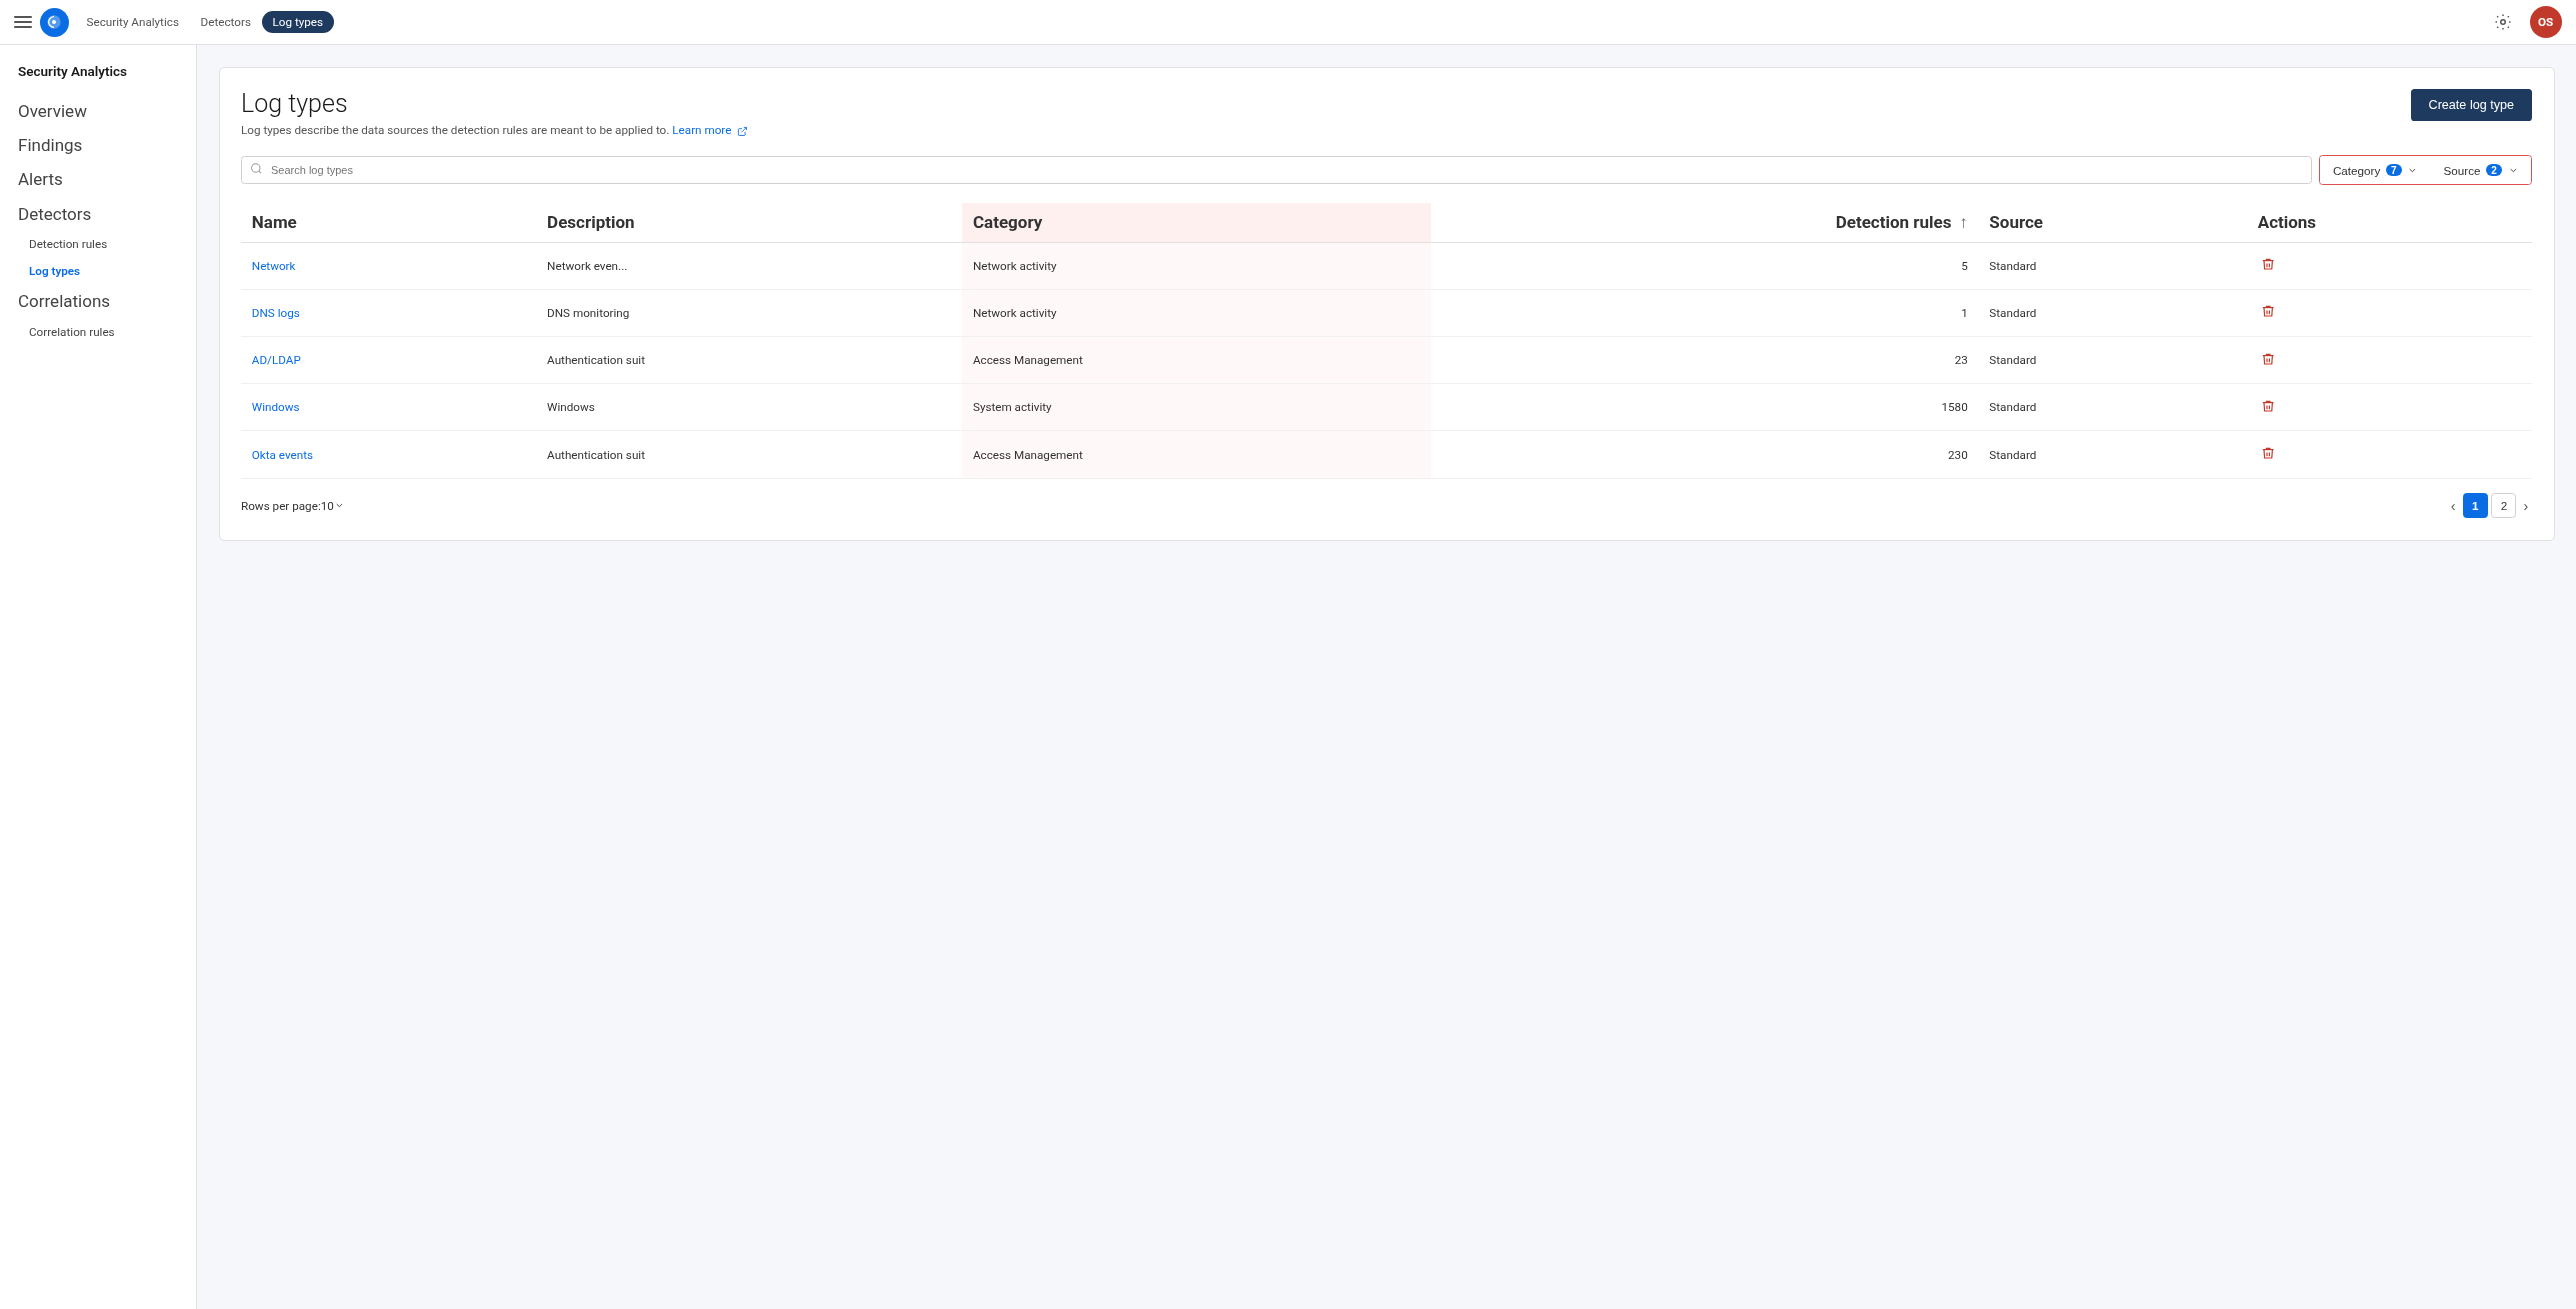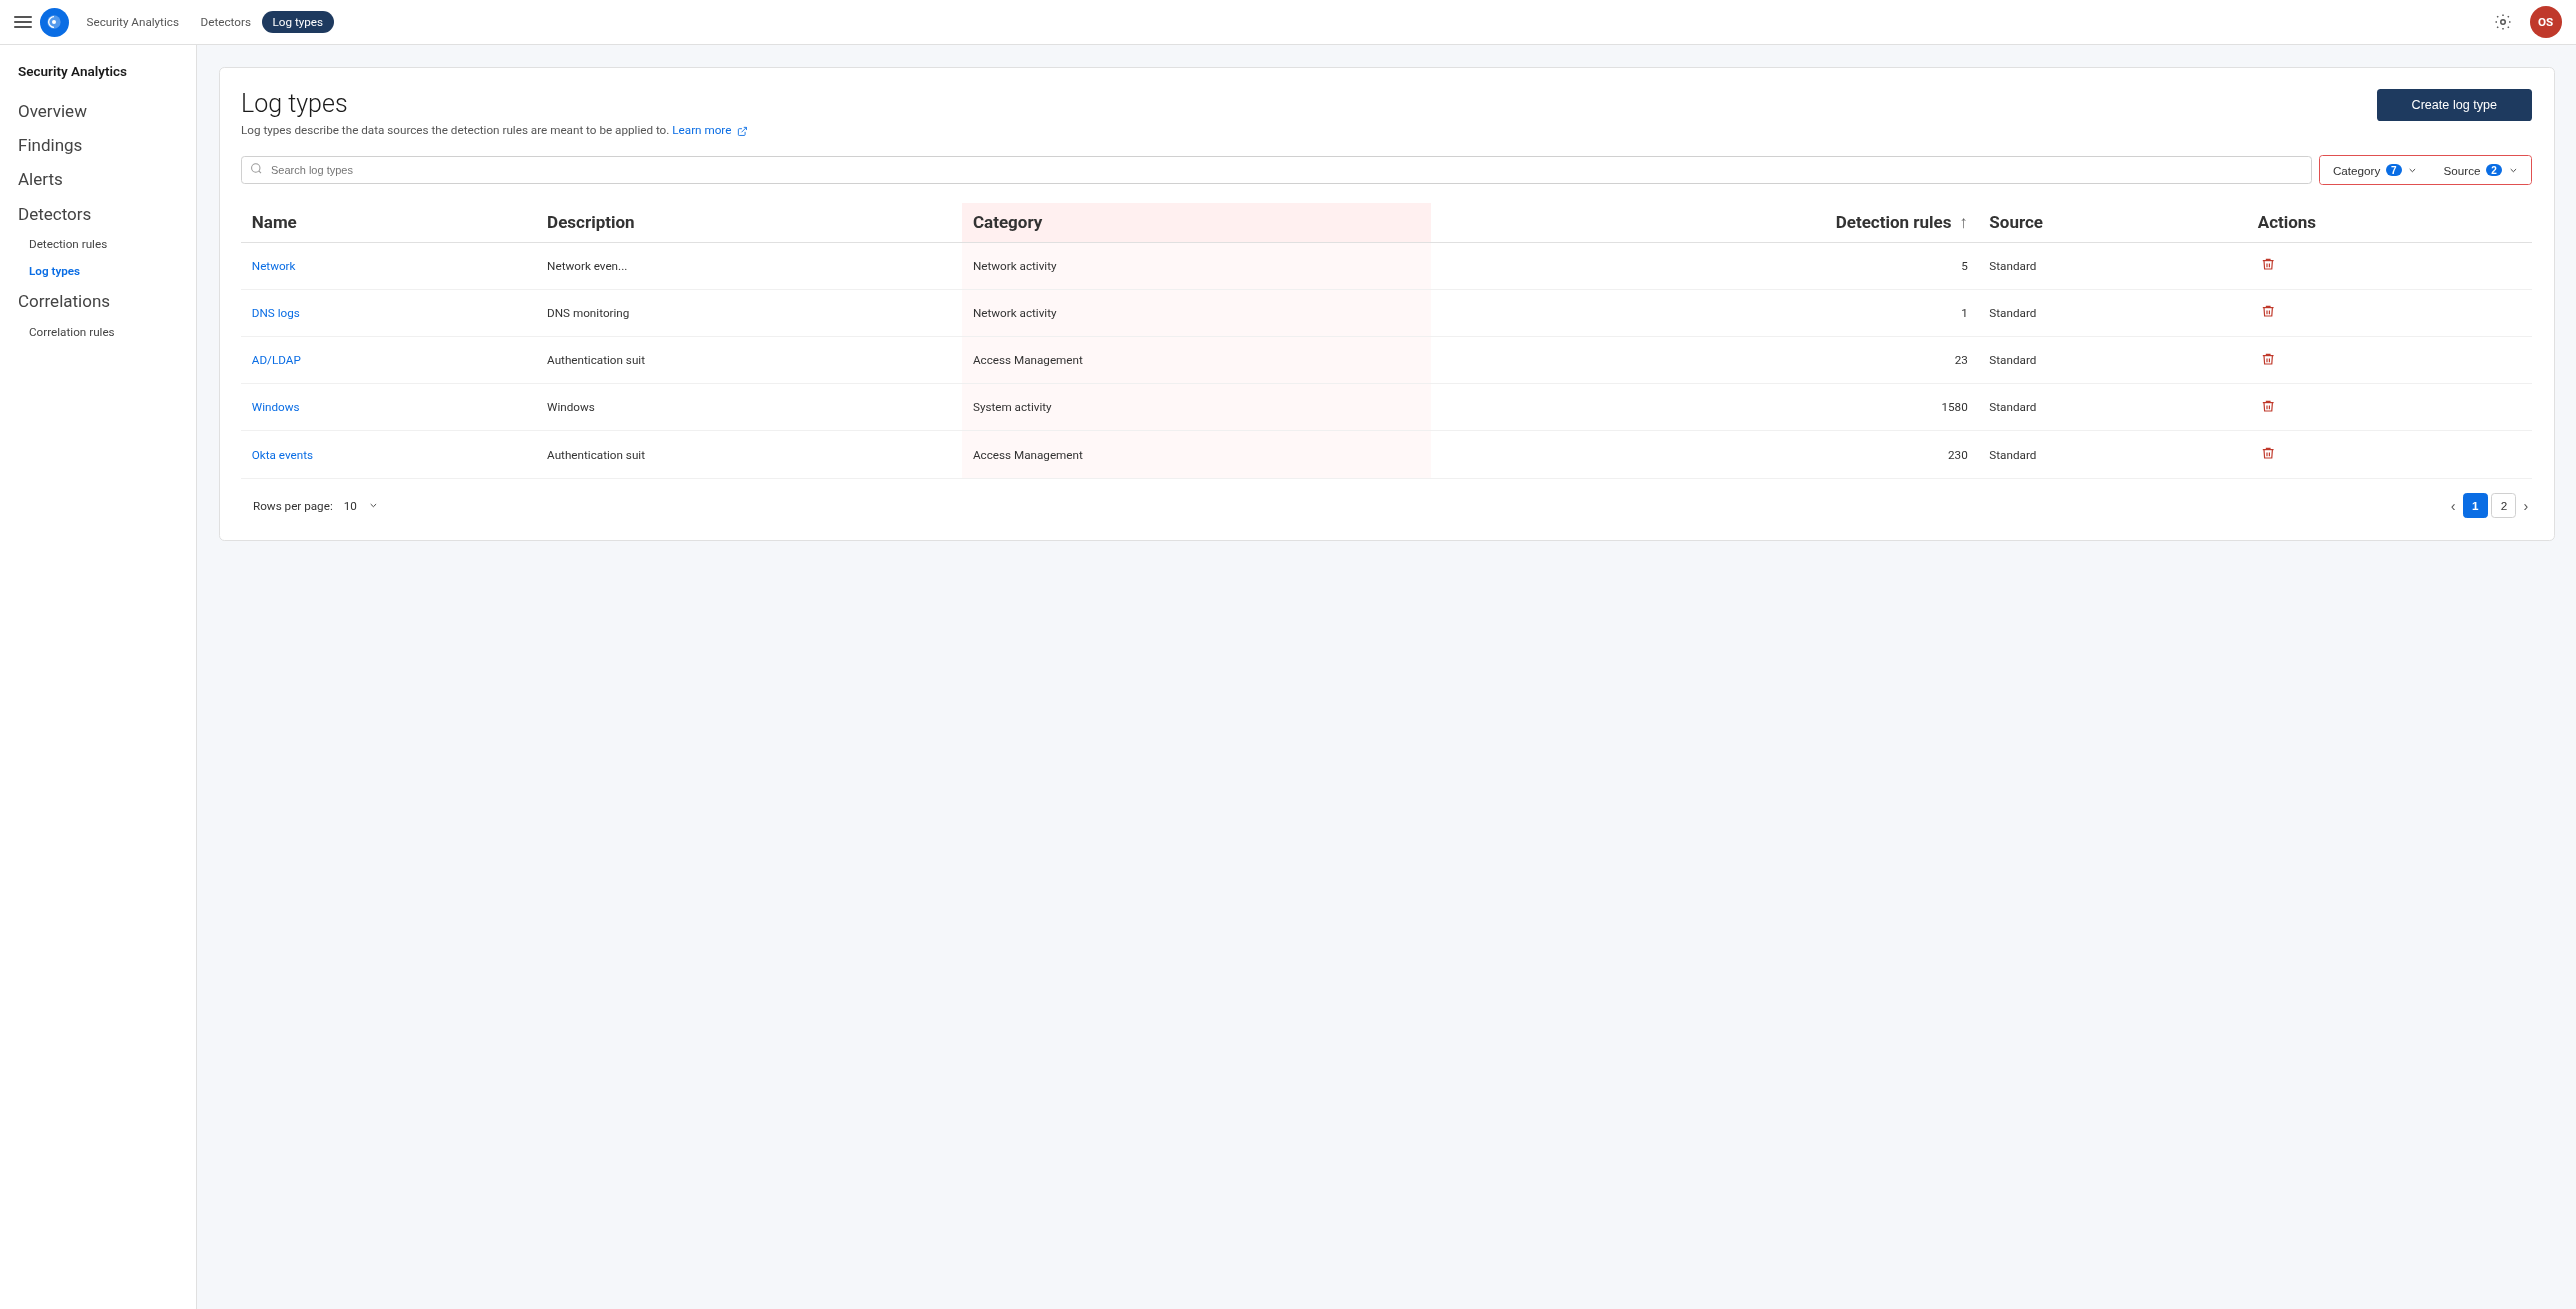--- a/index.html
+++ b/index.html
@@ -39,21 +39,21 @@
     .main { flex: 1; padding: 21.5px; }
     .content-card { background: #fff; border: 0.9px solid #e0e0e0; border-radius: 5.4px; padding: 21.5px; }
 
     
     .page-header { display: flex; align-items: flex-start; justify-content: space-between; margin-bottom: 18px; }
     .page-title { font-size: 25px; font-weight: 300; color: #1a1a1a; margin-bottom: 5.4px; }
     .page-subtitle { font-size: 11.7px; color: #555; }
     .page-subtitle a { color: #0a6de4; text-decoration: none; }
     .create-btn {
       background: #1e3a5f; color: #fff; border: none; border-radius: 3.6px;
-      padding: 9px 35px; font-size: 12.6px; cursor: pointer; white-space: nowrap;
+      padding: 9px 18px; font-size: 12.6px; cursor: pointer; white-space: nowrap;
       font-weight: 500;
     }
 
     
     .filters-row { display: flex; align-items: center; gap: 7.2px; margin-bottom: 18px; }
     .search-wrapper { flex: 1; position: relative; }
     .search-icon { position: absolute; left: 9px; top: 50%; transform: translateY(-50%); color: #999; }
     .search-input {
       width: 100%; padding: 7.2px 10.8px 7.2px 29px; border: 0.9px solid #d0d0d0;
       border-radius: 3.6px; font-size: 11px; color: #333; outline: none;
@@ -80,21 +80,21 @@
     }
     thead th .sort-icon { margin-left: 3.6px; color: #666; }
     tbody tr { border-bottom: 0.9px solid #f0f0f0; }
     tbody td { padding: 10.8px 10.8px; font-size: 11.7px; color: #333; vertical-align: middle; }
     .link-cell { color: #0a6de4; cursor: pointer; text-decoration: none; }
     .number-cell { text-align: right; }
     .delete-btn { background: none; border: none; cursor: pointer; color: #c0392b; font-size: 14.4px; padding: 3.6px; }
 
     
     .table-footer { display: flex; align-items: center; justify-content: space-between; margin-top: 14.4px; }
-    .rows-per-page { display: flex; align-items: center; gap: 11px; font-size: 11.7px; color: #333; cursor: pointer; margin-left: 12px; }
+    .rows-per-page { display: flex; align-items: center; gap: 0; font-size: 11.7px; color: #333; cursor: pointer; }
     .pagination { display: flex; align-items: center; gap: 3.6px; }
     .page-btn {
       width: 25px; height: 25px; border-radius: 3.6px; border: 0.9px solid #d0d0d0;
       background: #fff; cursor: pointer; font-size: 11.7px; display: flex; align-items: center; justify-content: center;
       color: #333;
     }
     .page-btn.active { background: #0a6de4; color: #fff; border-color: #0a6de4; font-weight: 600; }
     .page-arrow { background: none; border: none; cursor: pointer; color: #555; font-size: 14.4px; padding: 0 3.6px; }
   </style>
 </head>

